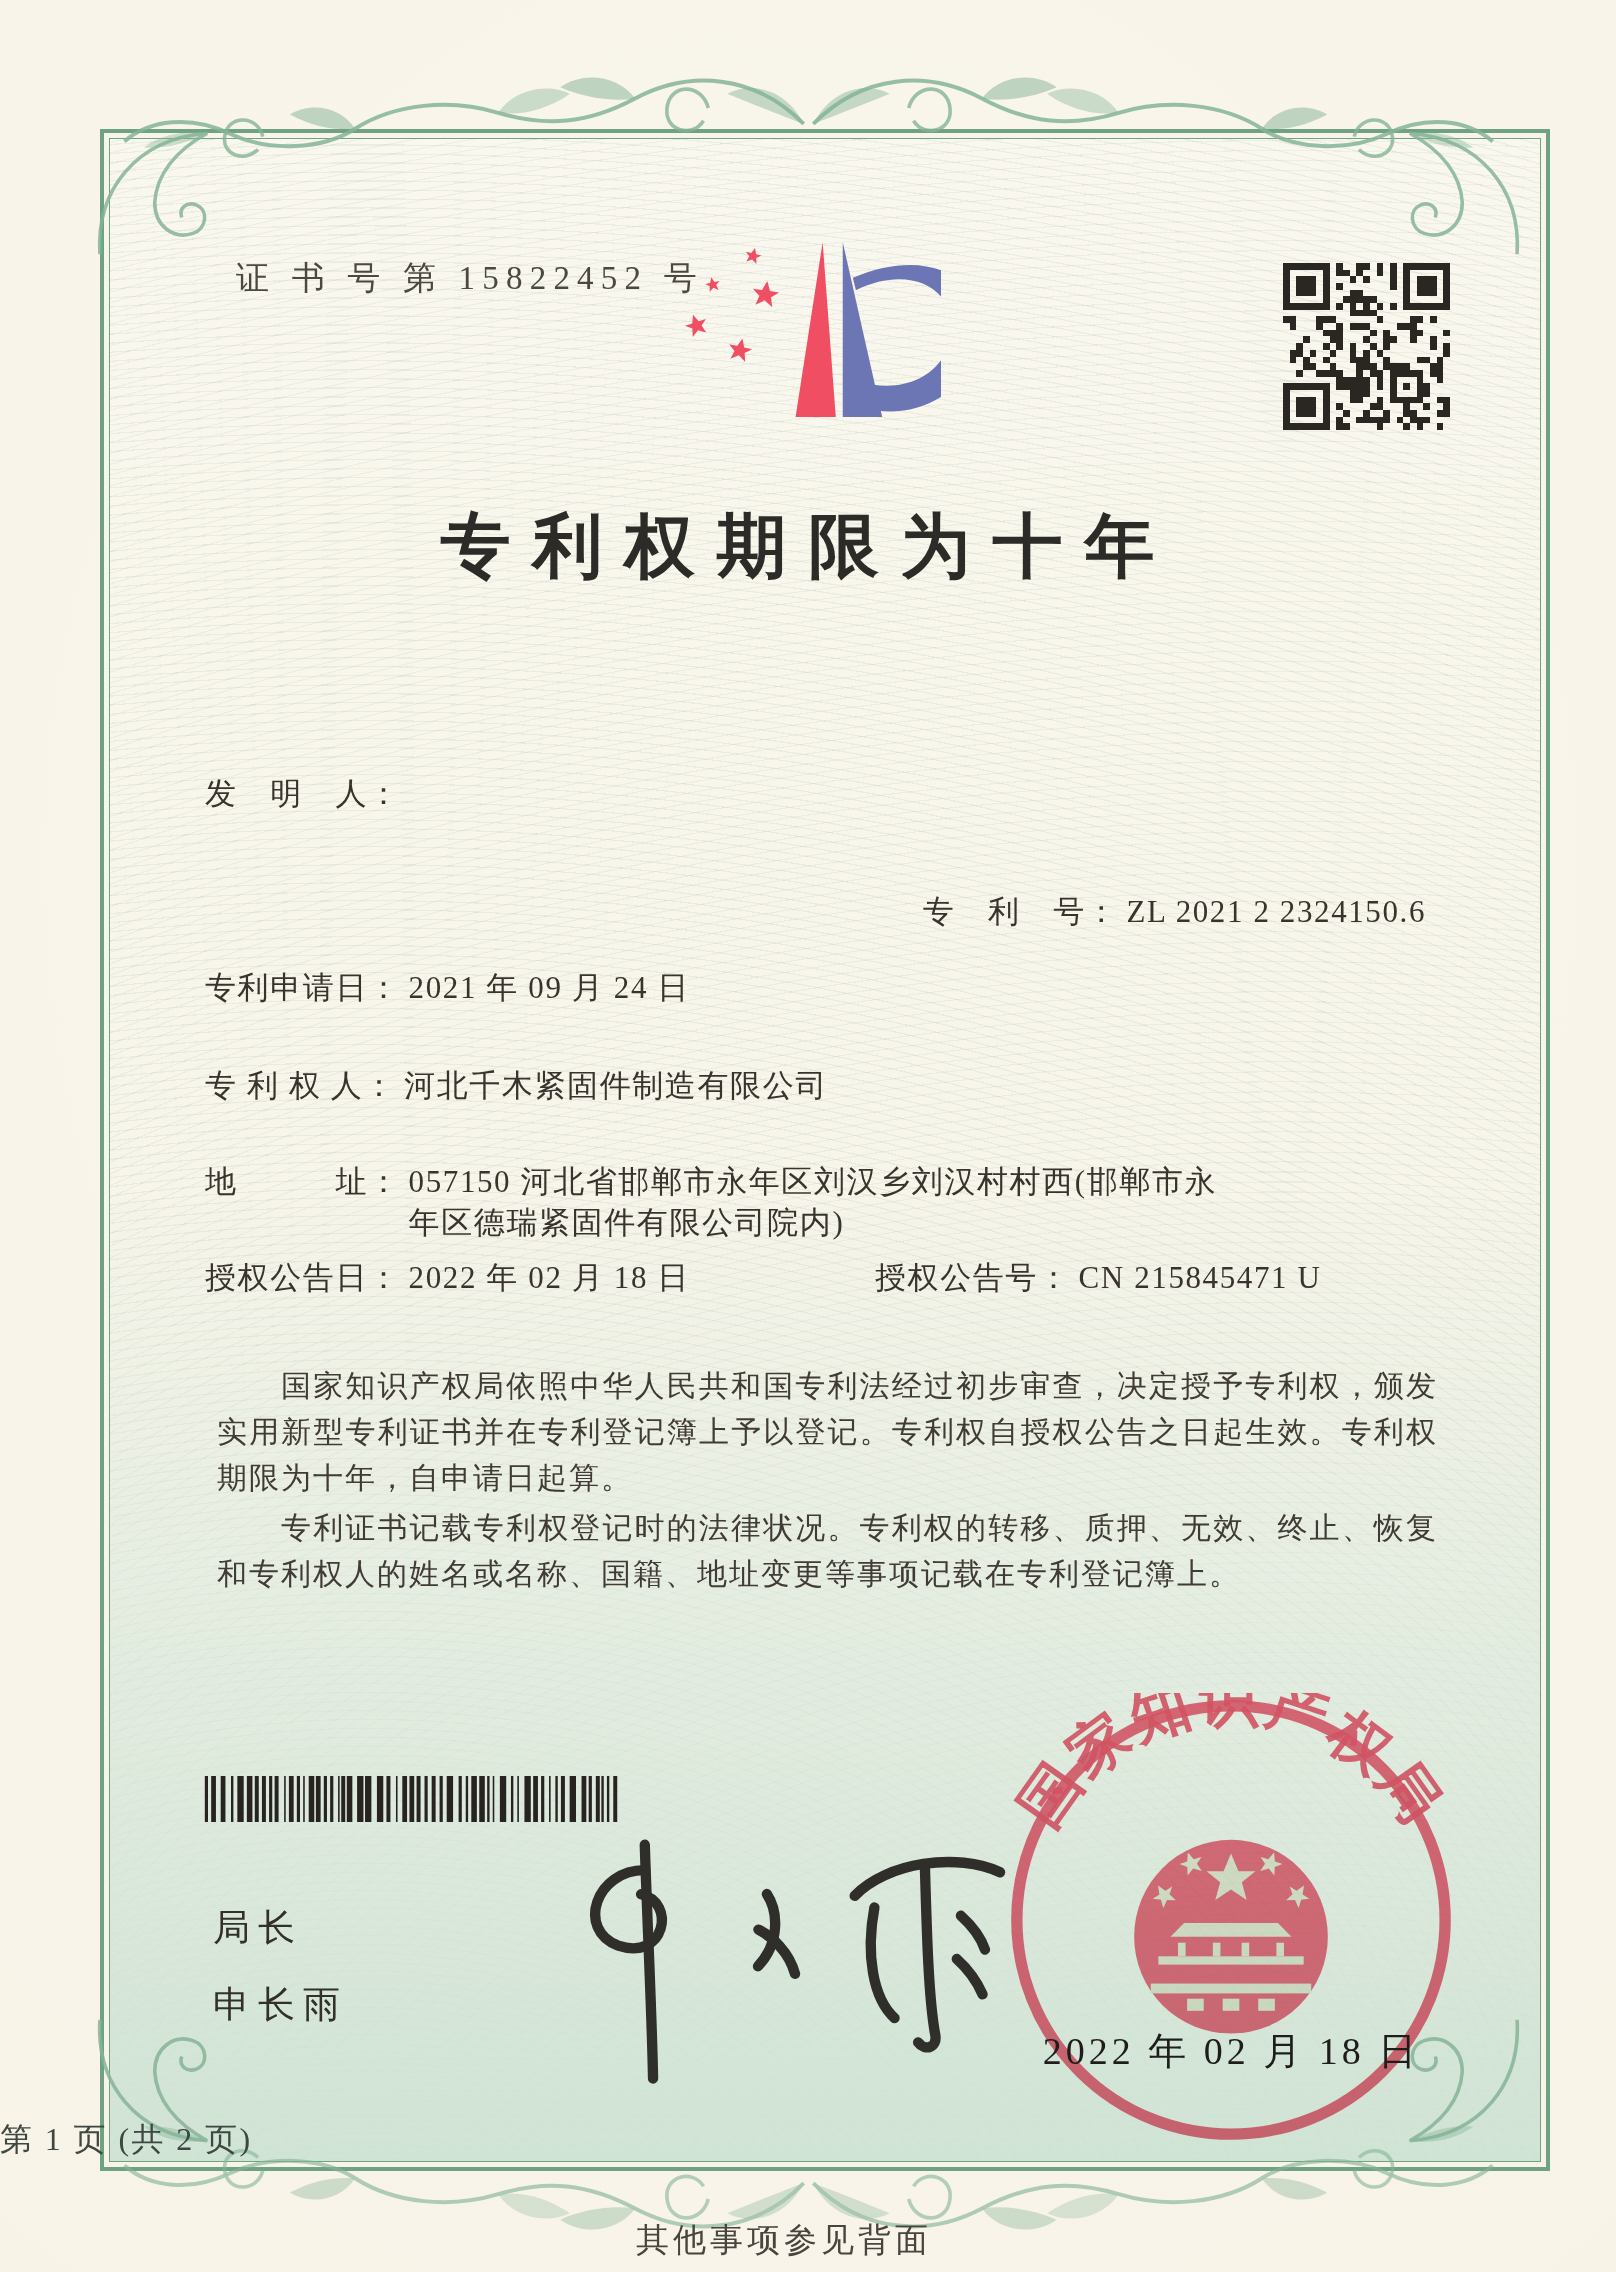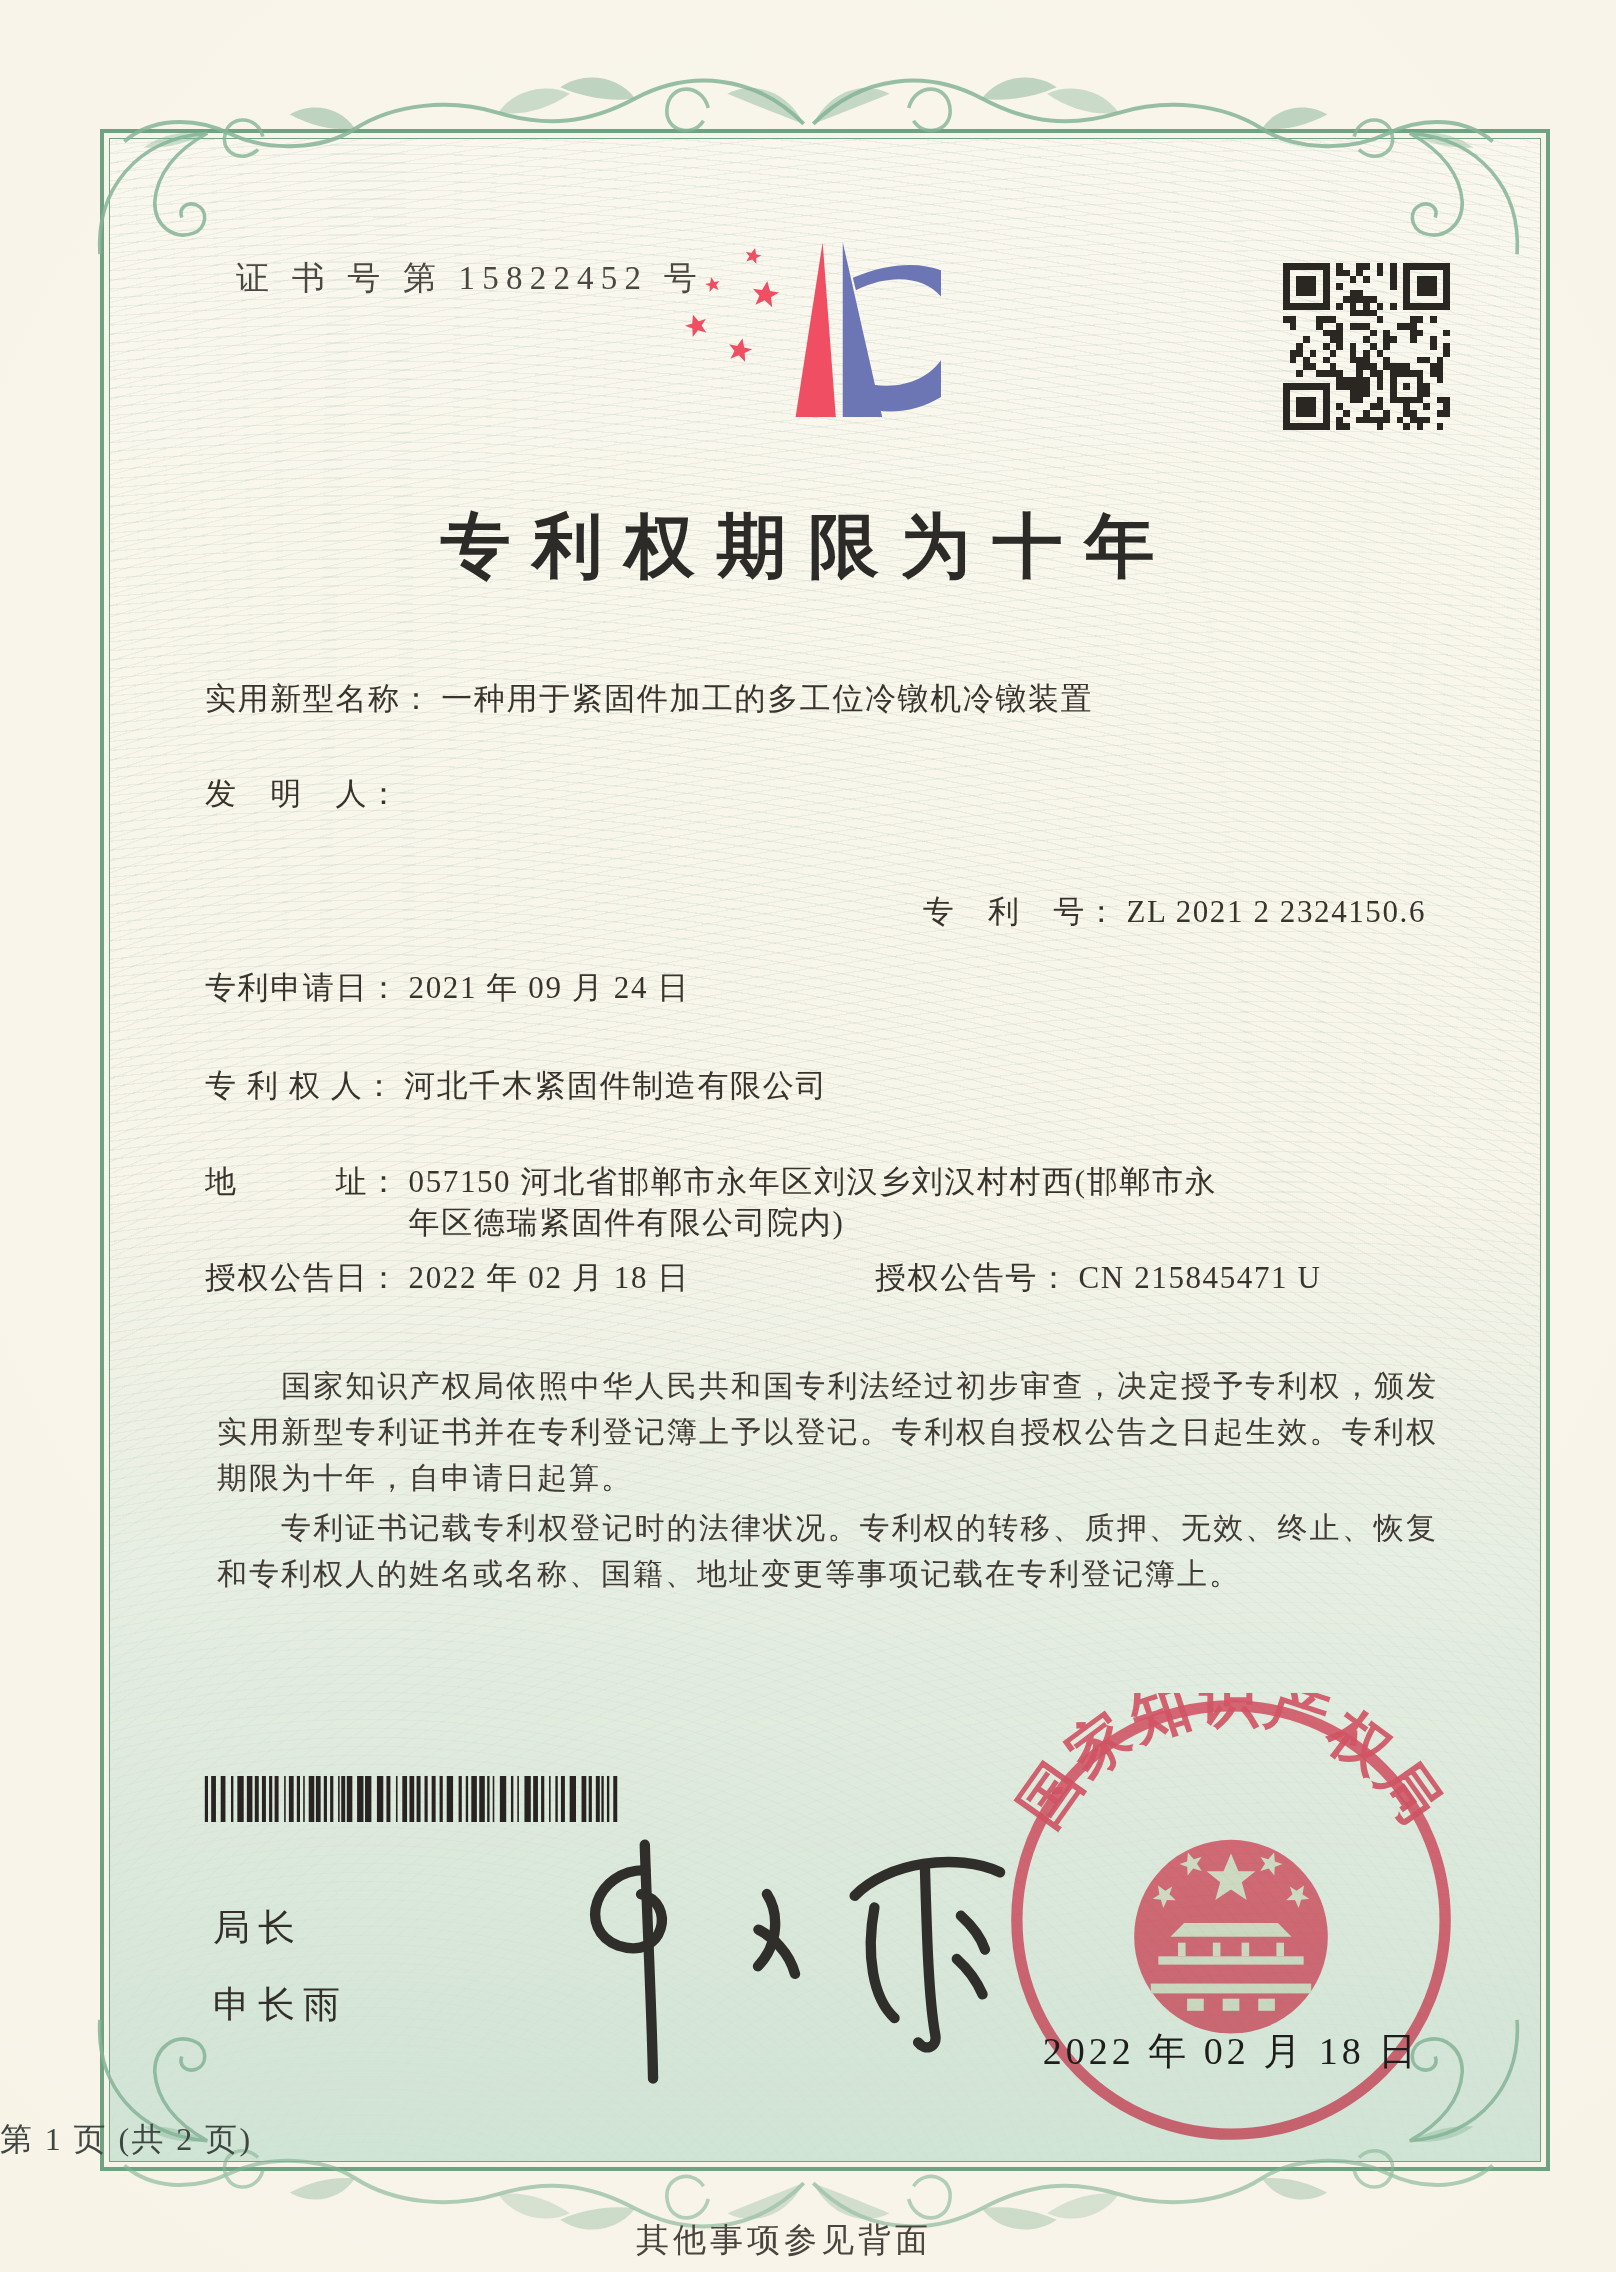--- a/index.html
+++ b/index.html
@@ -408,24 +408,20 @@
         <rect x="8" y="24" width="1" height="1" fill="#2a2622"></rect>
         <rect x="9" y="24" width="1" height="1" fill="#2a2622"></rect>
         <rect x="14" y="24" width="1" height="1" fill="#2a2622"></rect>
         <rect x="18" y="24" width="1" height="1" fill="#2a2622"></rect>
         <rect x="20" y="24" width="1" height="1" fill="#2a2622"></rect>
         <rect x="23" y="24" width="1" height="1" fill="#2a2622"></rect>
       </svg></div>
 
   <h1 class="title">专利权期限为十年</h1>
 
-  <div class="row" style="top:678px;">
-    <span class="lbl">实用新型名称：</span>
-    <span class="val">一种用于紧固件加工的多工位冷镦机冷镦装置</span>
-  </div>
   <div class="row" style="top:773px;gap:20px;">
     <span class="lbl">发　明　人：</span>
   </div>
   <div class="row" style="top:891px;justify-content:flex-end;">
     <span class="lbl">专　利　号：</span>
     <span class="val">ZL 2021 2 2324150.6</span>
   </div>
   <div class="row" style="top:967px;">
     <span class="lbl">专利申请日：</span>
     <span class="val">2021 年 09 月 24 日</span>

